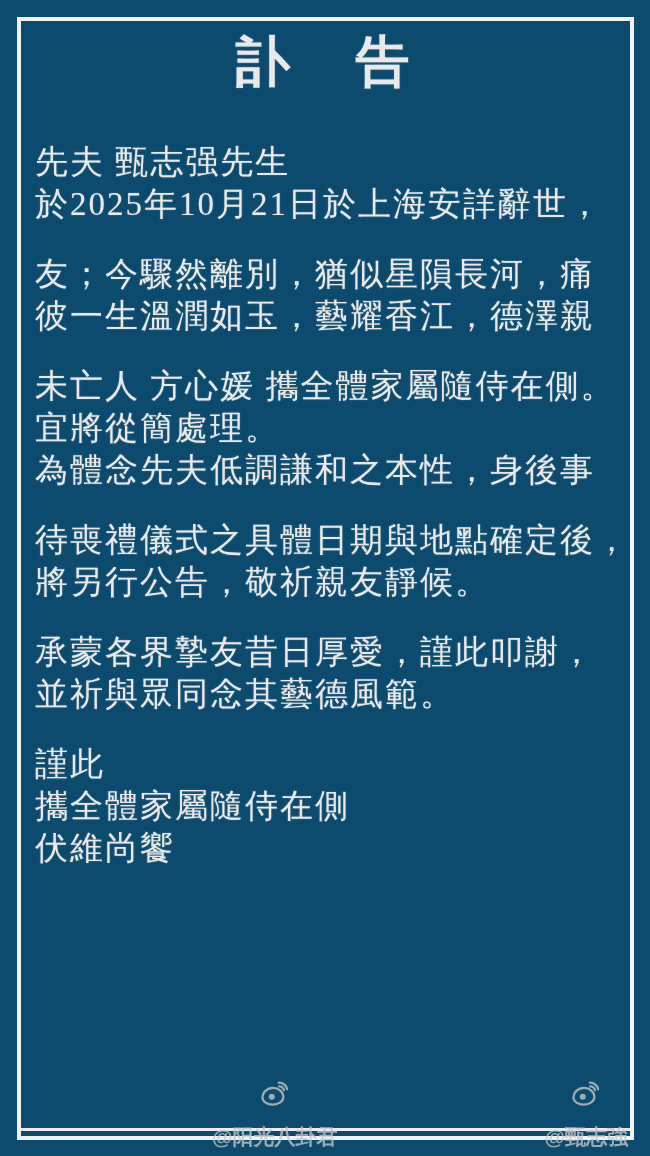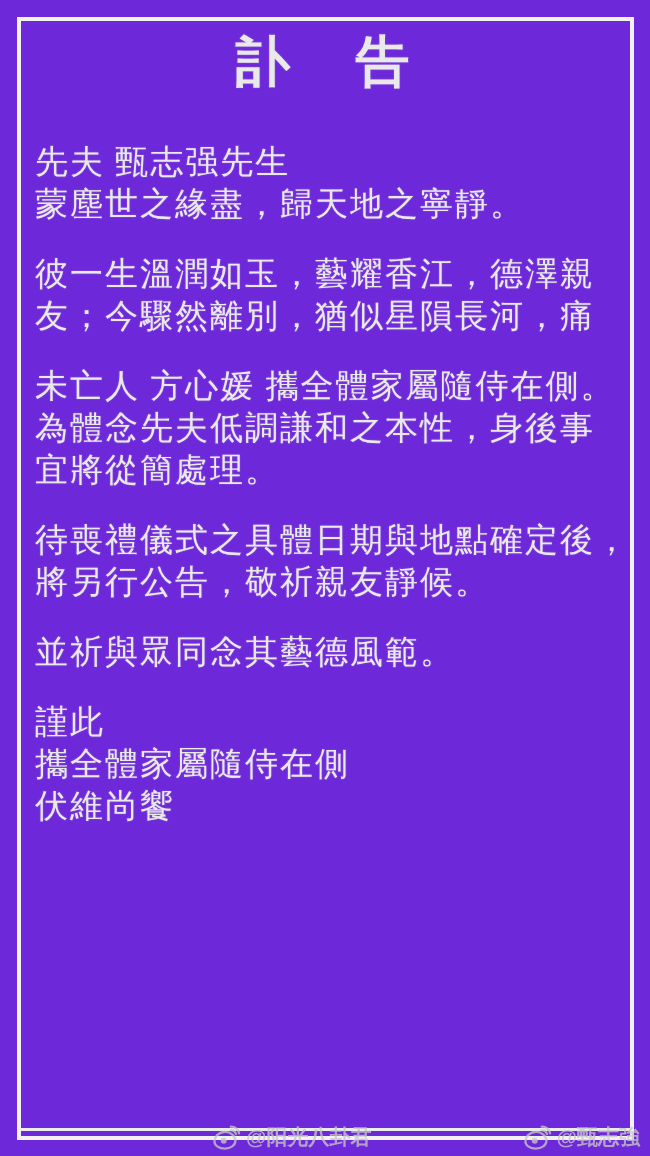--- a/index.html
+++ b/index.html
@@ -4,21 +4,21 @@
 <style>
   html, body {
     margin: 0;
     padding: 0;
     background: #000;
   }
   .page {
     position: relative;
     width: 650px;
     height: 1156px;
-    background: #6d28d9;
+    background: #0c4a6e;
     overflow: hidden;
     font-family: "Liberation Serif", "DejaVu Serif", serif;
   }
   
   .outer-frame {
     position: absolute;
     left: 17px;
     top: 17px;
     right: 17px;
     bottom: 25px;
@@ -56,66 +56,68 @@
     letter-spacing: 2px;
     white-space: nowrap;
   }
   .para .line { display: block; }
   
   .watermark {
     position: absolute;
     bottom: 5px;
     display: flex;
     align-items: center;
-    gap: 4px;
+    gap: 16px;
     color: rgba(198,198,198,0.78);
     font-family: "Liberation Sans", "DejaVu Sans", sans-serif;
     font-weight: bold;
     font-size: 21px;
     z-index: 3;
     white-space: nowrap;
+    flex-direction: column;
   }
   .wm-left { left: 212px; }
-  .wm-right { right: 10px; }
+  .wm-right { right: 22px; }
   .weibo-icon { width: 30px; height: 28px; display: inline-block; }
 </style>
 </head>
 <body>
 
 <div class="page">
 
   <div class="outer-frame"></div>
 
   <div class="inner-frame">
     <div class="content">
 
       <div class="notice-title">訃　告</div>
 
       <div class="para">
         <span class="line">先夫 甄志强先生</span>
-        <span class="line">蒙塵世之緣盡，歸天地之寧靜。</span>
+        <span class="line">於2025年10月21日於上海安詳辭世，</span>
       </div>
 
       <div class="para">
+        <span class="line">友；今驟然離別，猶似星隕長河，痛</span>
         <span class="line">彼一生溫潤如玉，藝耀香江，德澤親</span>
-        <span class="line">友；今驟然離別，猶似星隕長河，痛</span>
       </div>
 
       <div class="para">
         <span class="line">未亡人 方心媛 攜全體家屬隨侍在側。</span>
+        <span class="line">宜將從簡處理。</span>
         <span class="line">為體念先夫低調謙和之本性，身後事</span>
-        <span class="line">宜將從簡處理。</span>
       </div>
 
       <div class="para">
         <span class="line">待喪禮儀式之具體日期與地點確定後，</span>
         <span class="line">將另行公告，敬祈親友靜候。</span>
       </div>
 
       <div class="para">
+        <span class="line">承蒙各界摯友昔日厚愛，謹此叩謝，</span>
         <span class="line">並祈與眾同念其藝德風範。</span>
       </div>
 
       <div class="para">
         <span class="line">謹此</span>
         <span class="line">攜全體家屬隨侍在側</span>
         <span class="line">伏維尚饗</span>
       </div>
 
 

